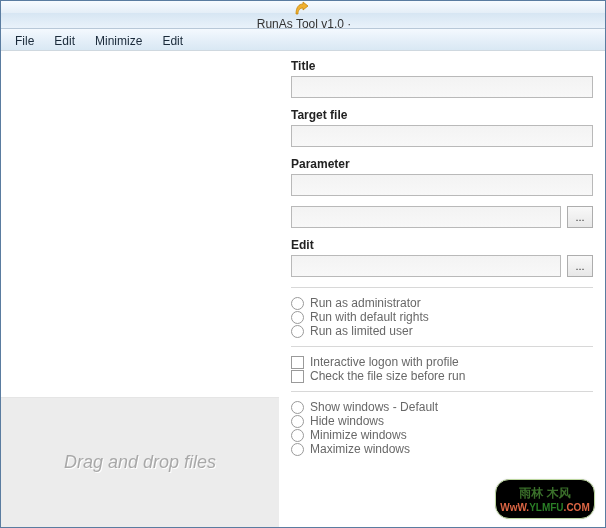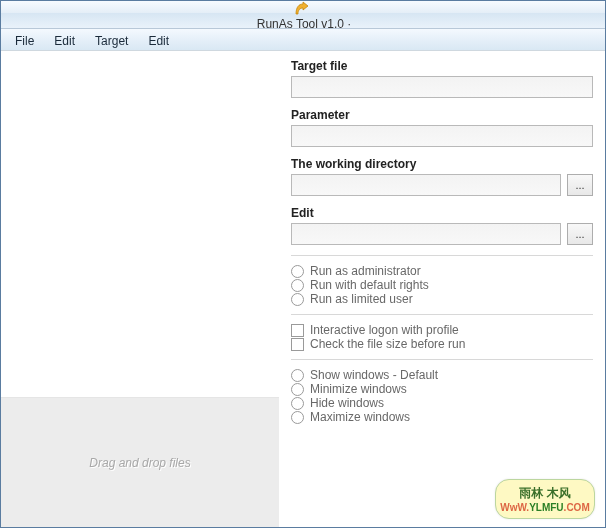--- a/index.html
+++ b/index.html
@@ -97,21 +97,21 @@
     flex:1;
     background:#fff;
   }
   .drop-zone {
     height: 130px;
     background: #ececec;
     display:flex;
     align-items:center;
     justify-content:center;
     color:#a8a8a8;
-    font-size:12px;
+    font-size:18px;
     font-style:italic;
     text-shadow: 1px 1px 0 #fff;
     border-top:1px solid #e5e5e5;
   }
   .right-pane {
     flex:1;
     padding: 8px 12px 0 12px;
     overflow-y:auto;
   }
   .field-group { margin-bottom: 10px; }
@@ -159,21 +159,21 @@
   .radio-dot { border-radius:50%; }
   
   .watermark {
     position:absolute;
     right:10px;
     bottom:8px;
     width:100px;
     height:40px;
     border:1px solid #bcd69f;
     border-radius: 14px;
-    background:#fef9c3;
+    background:#000000;
     display:flex;
     flex-direction:column;
     align-items:center;
     justify-content:center;
     font-size:10px;
     box-shadow:0 0 2px rgba(0,0,0,0.1);
   }
   .watermark .cn { color:#3a6f2a; font-size:12px; font-weight:bold; }
   .watermark .url { font-weight:bold; }
   .watermark .url .w { color:#d64; }
@@ -208,52 +208,57 @@
         <svg width="12" height="10">
             <path d="M2 1 L10 9 M10 1 L2 9" stroke="#fff" stroke-width="2"></path>
           </svg>
       </div>
     </div>
   </div>
 
   <div class="menubar">
     <div class="menu-item">File</div>
     <div class="menu-item">Edit</div>
-    <div class="menu-item">Target</div>
+    <div class="menu-item">Minimize</div>
     <div class="menu-item">Edit</div>
   </div>
 
   <div class="content">
 
     <div class="left-pane">
       <div class="left-top"></div>
       <div class="drop-zone">
         <span>Drag and drop files</span>
       </div>
     </div>
 
     <div class="right-pane">
 
-
-      <div class="field-group">
-        <span class="field-label">Target file</span>
+      <div class="field-group">
+        <span class="field-label">Title</span>
         <div class="field-row">
             <input class="text-input" value="" style="">
           </div>
       </div>
 
       <div class="field-group">
-        <span class="field-label">Parameter</span>
+        <span class="field-label">Target file</span>
         <div class="field-row">
             <input class="text-input" value="" style="">
           </div>
       </div>
 
       <div class="field-group">
-        <span class="field-label">The working directory</span>
+        <span class="field-label">Parameter</span>
+        <div class="field-row">
+            <input class="text-input" value="" style="">
+          </div>
+      </div>
+
+      <div class="field-group">
         <div class="field-row">
           <input class="text-input" value="" style="">
           <div class="browse-btn">...</div>
         </div>
       </div>
 
       <div class="field-group">
         <span class="field-label">Edit</span>
         <div class="field-row">
           <input class="text-input" value="" style="">
@@ -288,25 +293,25 @@
       </div>
 
       <hr class="sep">
 
       <div class="option-row">
         <span class="radio-dot"></span>
         <span>Show windows - Default</span>
       </div>
       <div class="option-row">
         <span class="radio-dot"></span>
+        <span>Hide windows</span>
+      </div>
+      <div class="option-row">
+        <span class="radio-dot"></span>
         <span>Minimize windows</span>
-      </div>
-      <div class="option-row">
-        <span class="radio-dot"></span>
-        <span>Hide windows</span>
       </div>
       <div class="option-row">
         <span class="radio-dot"></span>
         <span>Maximize windows</span>
       </div>
 
     </div>
   </div>
 
   <div class="watermark">

